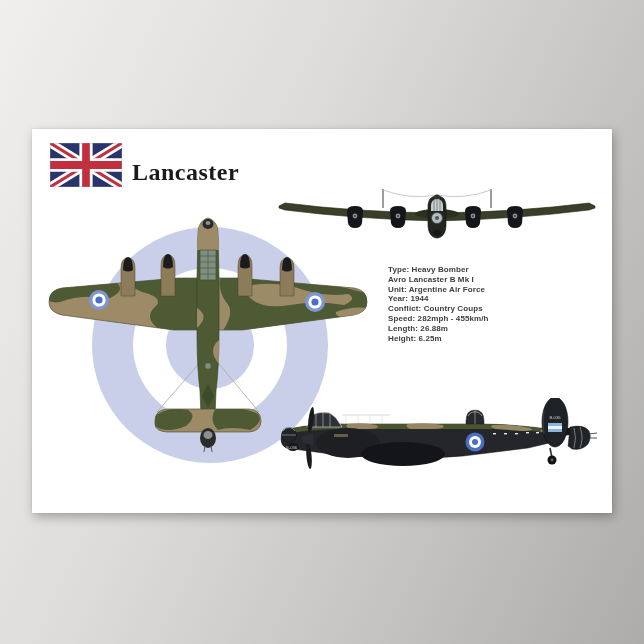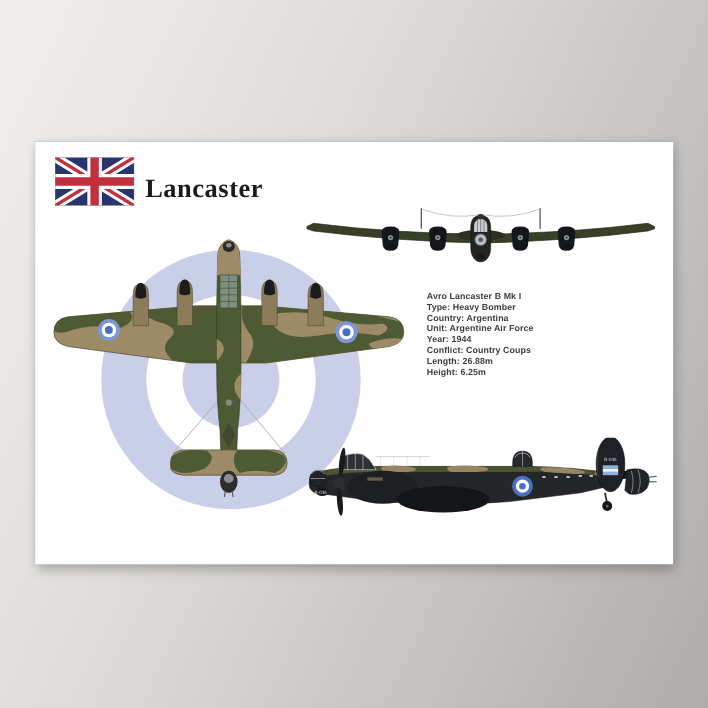--- a/index.html
+++ b/index.html
@@ -152,26 +152,26 @@
         <circle cx="53" cy="84" r="3.6" fill="#4a6fc4"></circle>
       </g>
       <g>
         <circle cx="269" cy="86" r="10" fill="#7d97d4"></circle>
         <circle cx="269" cy="86" r="6.6" fill="#ffffff"></circle>
         <circle cx="269" cy="86" r="3.6" fill="#4a6fc4"></circle>
       </g>
     </svg>
 
     <div class="abs specs">
+      <div>Type: Heavy Bomber</div>
       <div>Avro Lancaster B Mk I</div>
-      <div>Type: Heavy Bomber</div>
-      <div>Country: Argentina</div>
       <div>Unit: Argentine Air Force</div>
       <div>Year: 1944</div>
       <div>Conflict: Country Coups</div>
+      <div>Speed: 282mph - 455km/h</div>
       <div>Length: 26.88m</div>
       <div>Height: 6.25m</div>
     </div>
 
     <svg class="abs" style="left:246px;top:269px;" width="322" height="76" viewBox="0 0 322 76">
 
       <path d="M250,34 L300,29 L302,36 L252,41 Z" fill="#17181b"></path>
 
       <path d="M6,33 Q20,27 60,26 L200,26 Q240,26 284,33 L287,36 Q287,40 284,42 L250,50 L185,58 Q130,63 60,57 L8,50 Q3,47 3,42 Q3,37 6,33 Z" fill="#24262a" stroke="#101113" stroke-width="0.5"></path>
 

